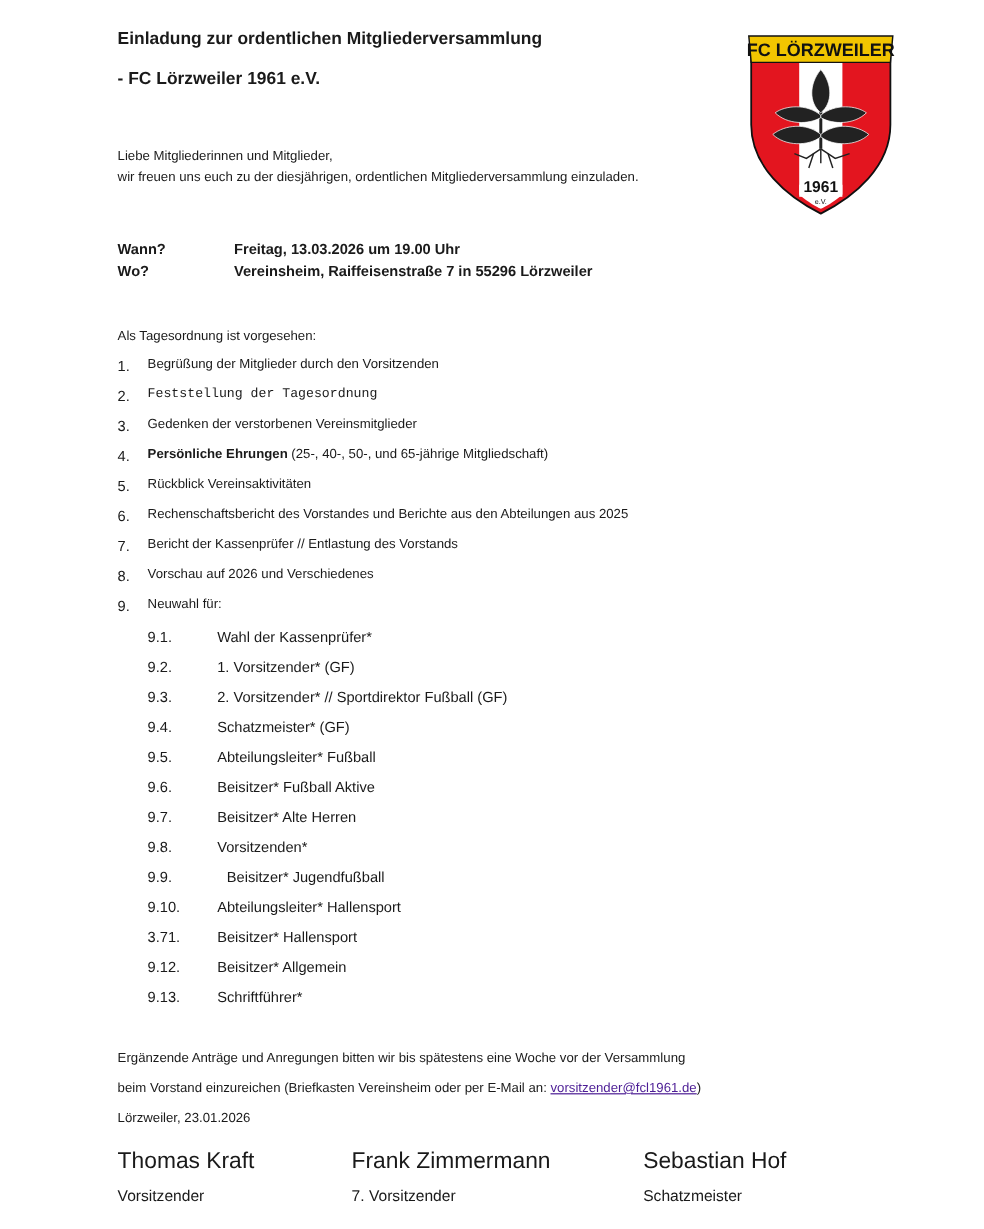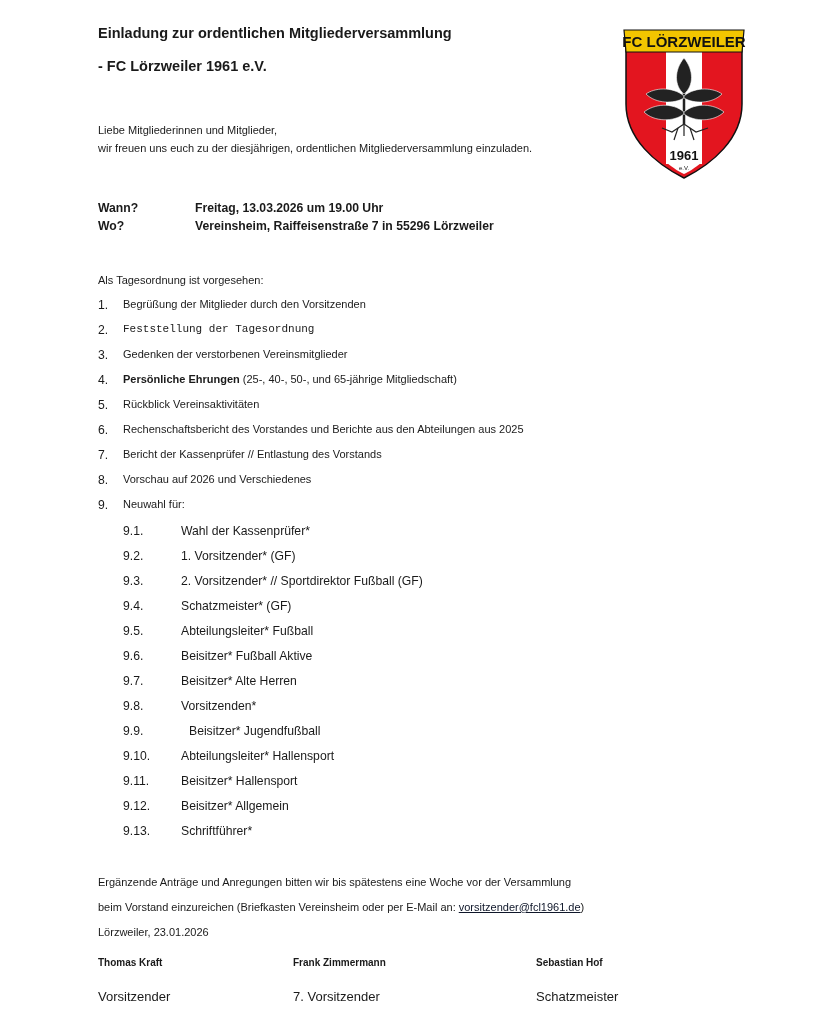--- a/index.html
+++ b/index.html
@@ -11,22 +11,22 @@
     .abs { position: absolute; }
     .title { font-size: 14.5px; font-weight: bold; left: 98px; }
     .body-text { font-size: 11px; left: 98px; }
     .bold { font-weight: bold; }
     .label { left: 98px; font-size: 12.2px; font-weight: bold; }
     .val { left: 195px; font-size: 12.2px; font-weight: bold; }
     .agenda-num { left: 98px; font-size: 12.2px; }
     .agenda-text { left: 123px; font-size: 11px; }
     .sub-num { left: 123px; font-size: 12.2px; }
     .sub-text { left: 181px; font-size: 12.2px; }
-    .link { color: #0f172a; text-decoration: underline; cursor: pointer; margin-top: 6px; }
-    .sig-name { font-size: 10px; font-weight: bold; }
+    .link { color: #4c1d95; text-decoration: underline; cursor: pointer; margin-top: 6px; }
+    .sig-name { font-size: 19px; font-weight: normal; }
     .sig-role { font-size: 13px; }
     #logo { left: 622px; top: 24px; width: 124px; height: 156px; }
   </style>
 </head>
 <body>
 
 <div class="abs title" style="top:25px;">Einladung zur ordentlichen Mitgliederversammlung</div>
 <div class="abs title" style="top:58px;">- FC Lörzweiler 1961 e.V.</div>
 
 <svg id="logo" class="abs" viewBox="0 0 124 156">
@@ -97,21 +97,21 @@
     <div class="abs sub-num" style="top: 649px;">9.6.</div>
     <div class="abs sub-text" style="top: 649px;">Beisitzer* Fußball Aktive</div>
     <div class="abs sub-num" style="top: 674px;">9.7.</div>
     <div class="abs sub-text" style="top: 674px;">Beisitzer* Alte Herren</div>
     <div class="abs sub-num" style="top: 699px;">9.8.</div>
     <div class="abs sub-text" style="top: 699px;">Vorsitzenden*</div>
     <div class="abs sub-num" style="top: 724px;">9.9.</div>
     <div class="abs sub-text" style="top: 724px; margin-left: 8px;">Beisitzer* Jugendfußball</div>
     <div class="abs sub-num" style="top: 749px;">9.10.</div>
     <div class="abs sub-text" style="top: 749px;">Abteilungsleiter* Hallensport</div>
-    <div class="abs sub-num" style="top: 774px;">9.11.</div>
+    <div class="abs sub-num" style="top: 774px;">3.71.</div>
     <div class="abs sub-text" style="top: 774px;">Beisitzer* Hallensport</div>
     <div class="abs sub-num" style="top: 799px;">9.12.</div>
     <div class="abs sub-text" style="top: 799px;">Beisitzer* Allgemein</div>
     <div class="abs sub-num" style="top: 824px;">9.13.</div>
     <div class="abs sub-text" style="top: 824px;">Schriftführer*</div>
   </div>
 
 <div class="abs body-text" style="top:876px;">Ergänzende Anträge und Anregungen bitten wir bis spätestens eine Woche vor der Versammlung</div>
 <div class="abs body-text" style="top:901px;"><span>beim Vorstand einzureichen (Briefkasten Vereinsheim oder per E-Mail an: </span><a class="link">vorsitzender@fcl1961.de</a><span>)</span></div>
 <div class="abs body-text" style="top:926px;">Lörzweiler, 23.01.2026</div>

